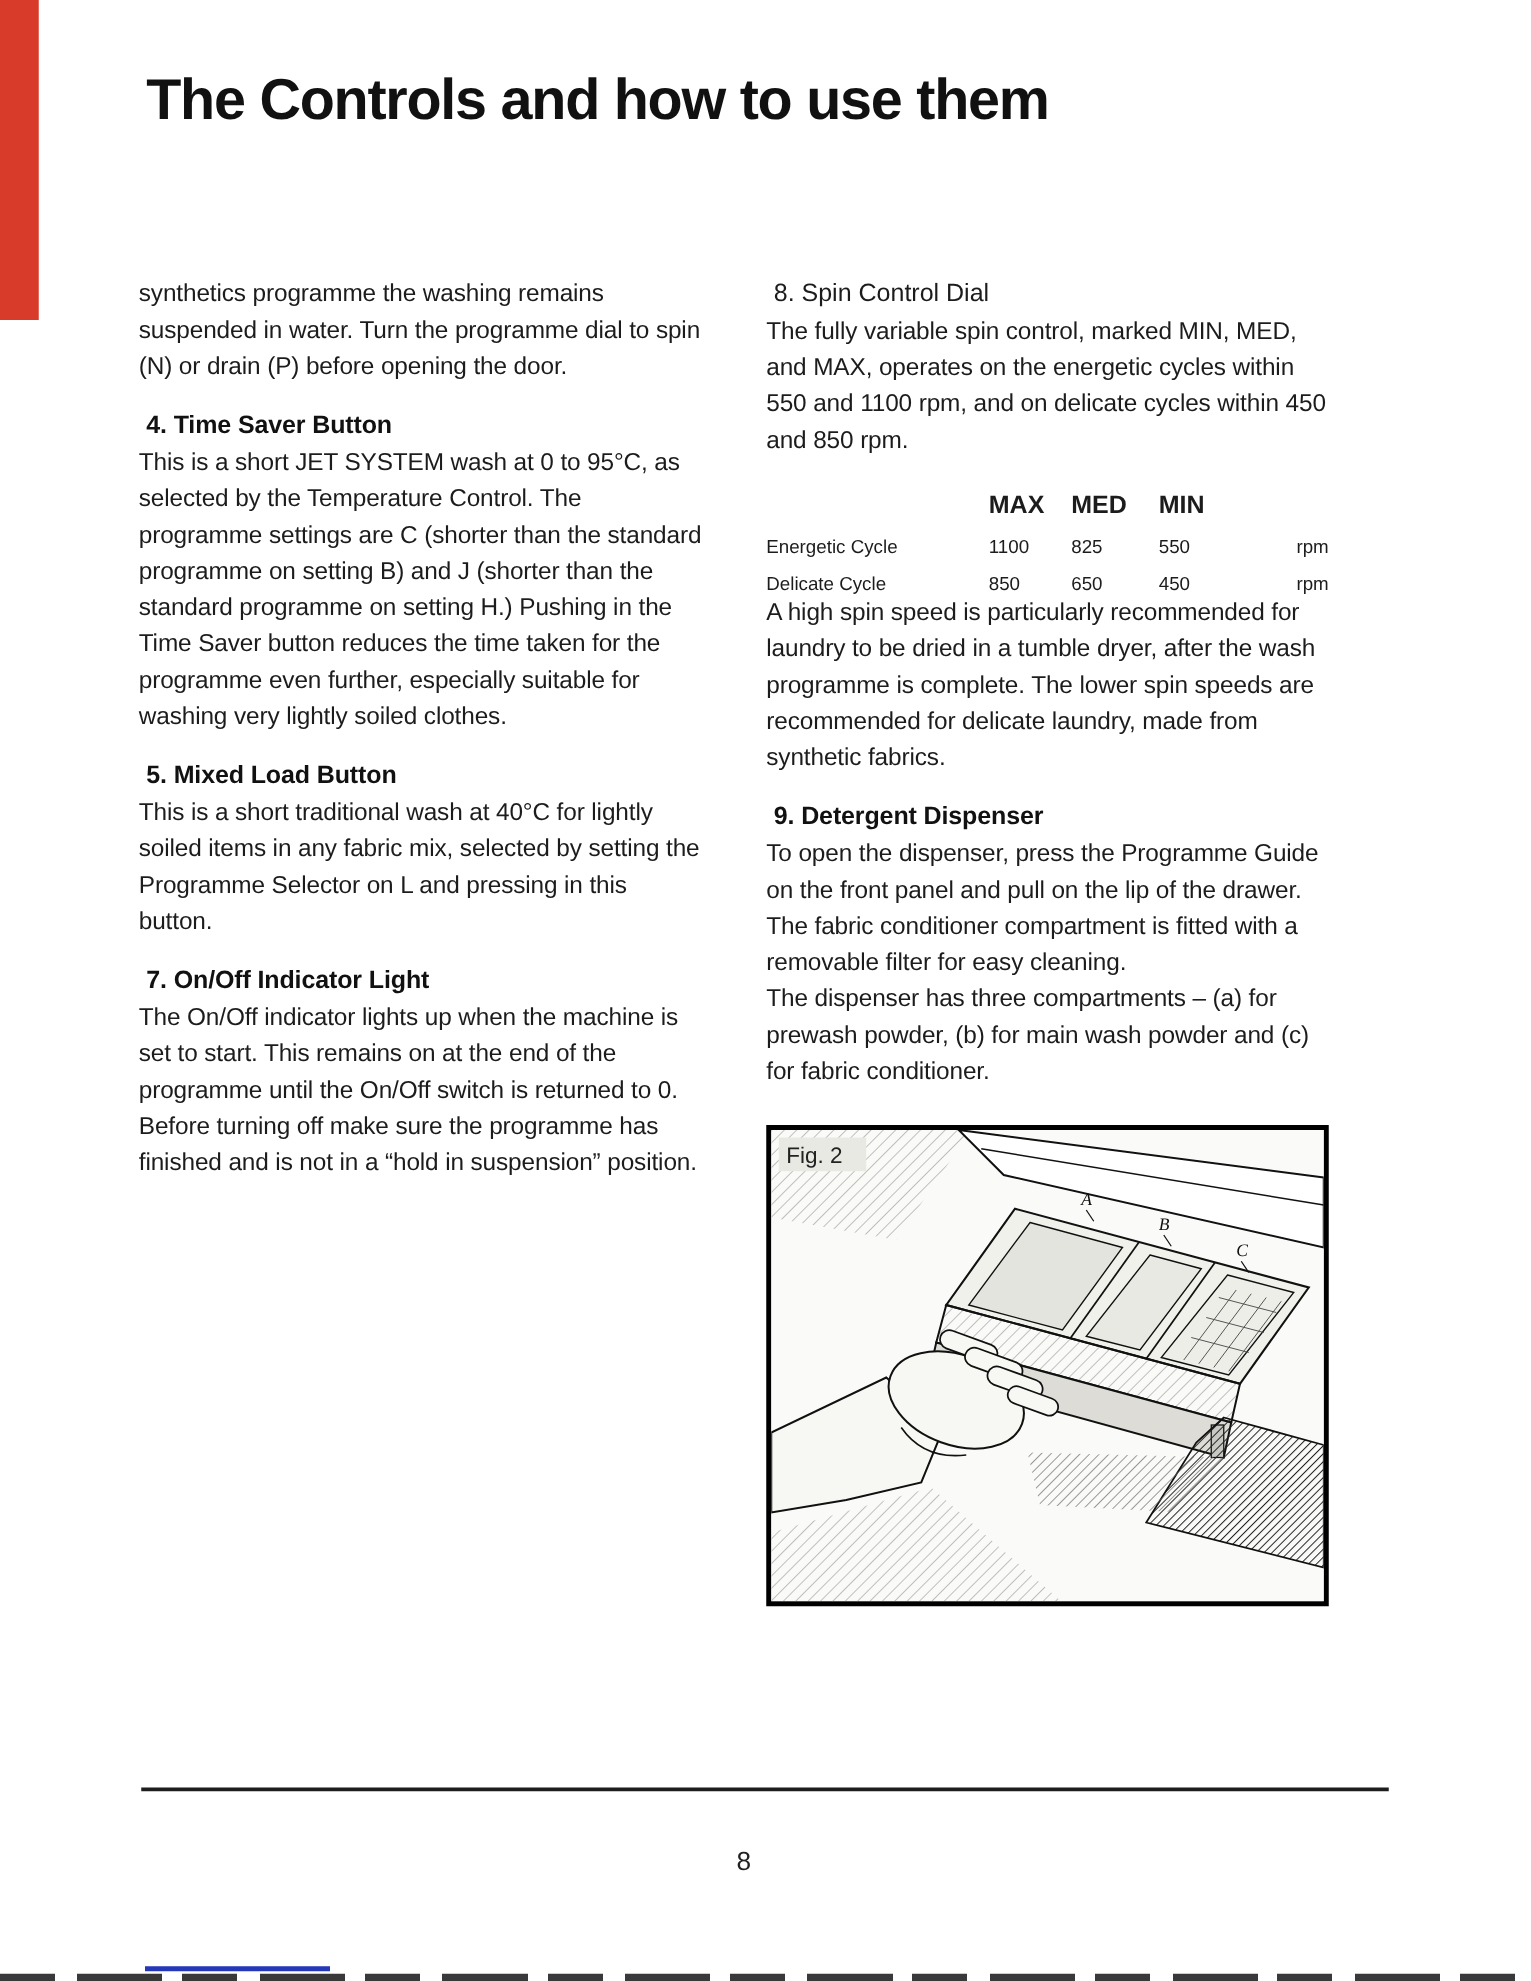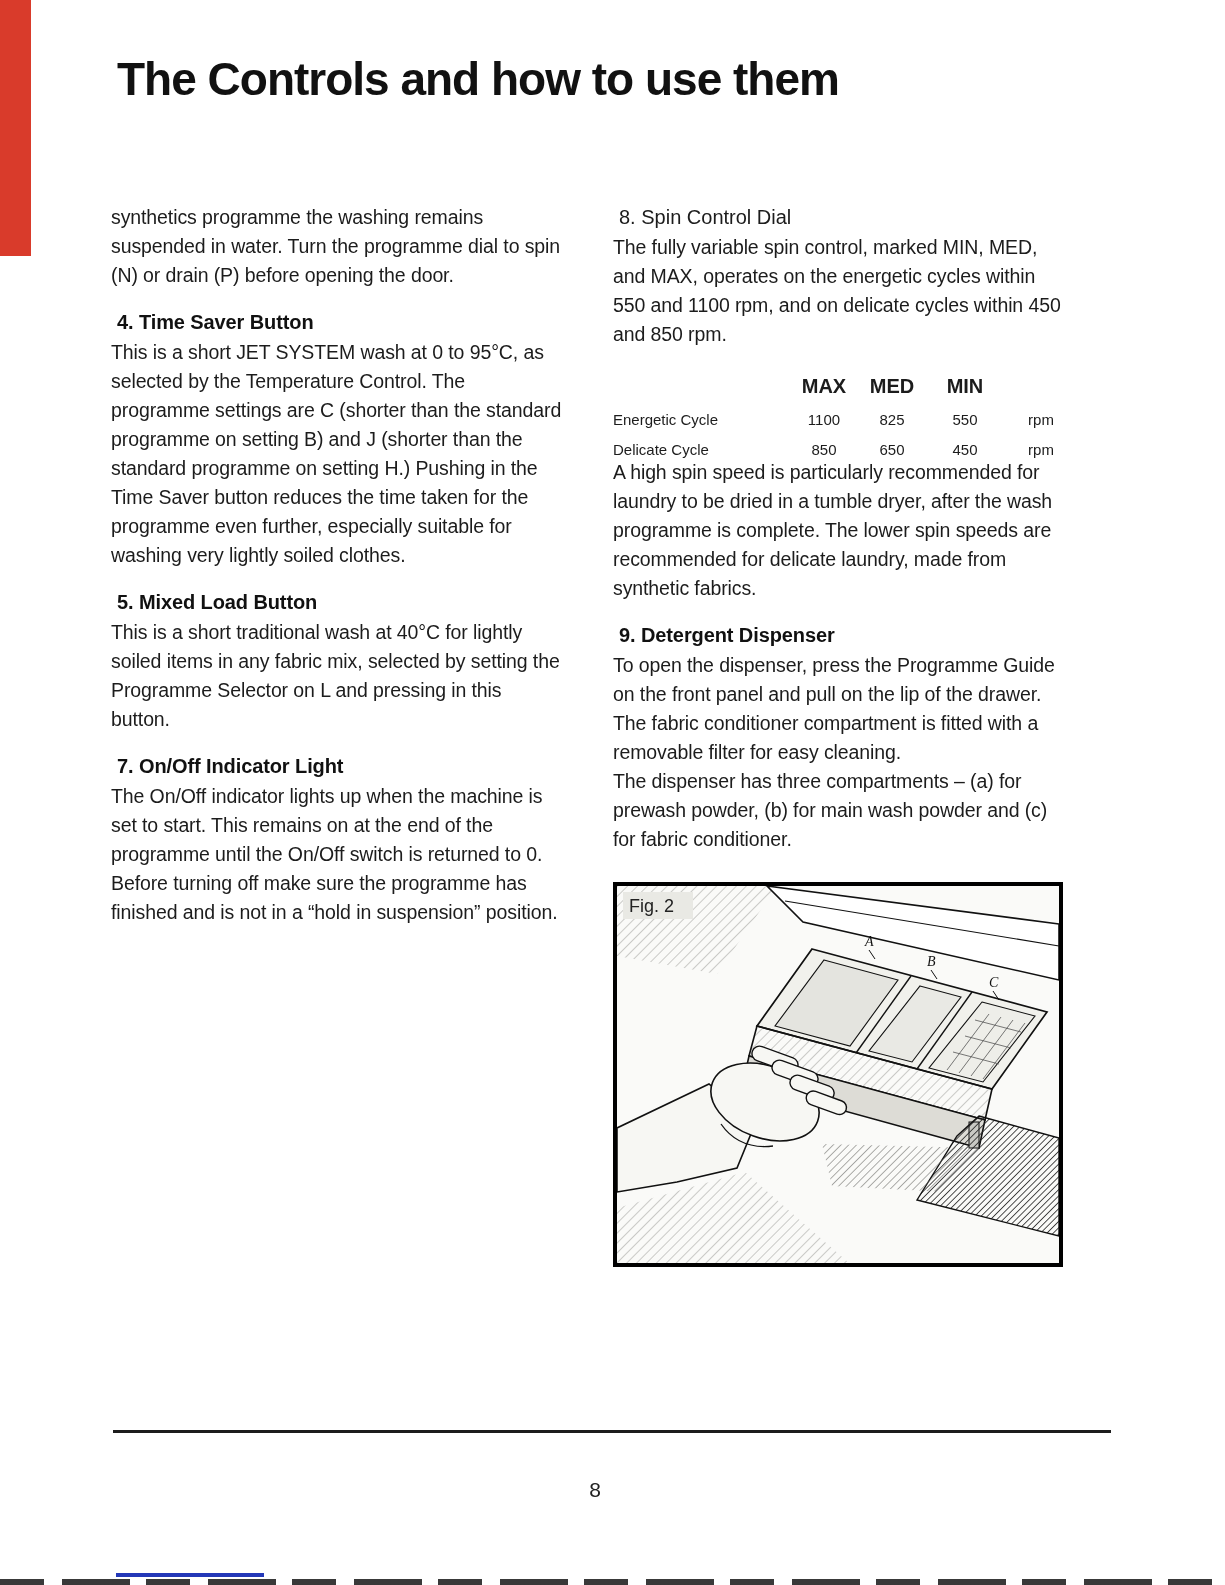--- a/index.html
+++ b/index.html
@@ -12,40 +12,40 @@
     overflow:hidden;
   }
   .red-strip{
     position:absolute;left:0;top:0;width:31px;height:256px;
     background:#d93b2b;
   }
   .title{
     position:absolute;left:117px;top:52px;margin:0;
     font-size:46px;font-weight:700;letter-spacing:-1px;color:#111;
   }
-  .col{position:absolute;top:203px;}
+  .col{position:absolute;top:221px;}
   .col-left{left:111px;width:452px;}
   .col-right{left:613px;width:456px;}
   .col p{margin:0;font-size:19.5px;line-height:29px;letter-spacing:-0.1px;}
   .sec{margin-top:18px;}
   .sec h3{
     font-size:20px;font-weight:700;line-height:29px;
     margin:0 0 1px 6px;letter-spacing:-0.1px;color:#111;
   }
   
   .spin-table{margin-top:26px;}
   .t-head,.t-row{
     display:grid;
     grid-template-columns:178px 66px 70px 76px 60px;
     align-items:baseline;
   }
   .t-head{font-weight:700;font-size:20px;}
   .t-row{margin-top:13px;font-size:15px;}
-  .c-num{text-align:center;}
-  .c-unit{text-align:center;padding-left:16px;}
+  .c-num{text-align:left;}
+  .c-unit{text-align:right;padding-left:16px;}
   .after-table{margin-top:29px;}
   .para{margin:0;}
   
   .figure-box{
     margin-top:28px;width:450px;height:385px;
     border:4px solid #000;box-sizing:border-box;background:#fafaf8;
   }
   .figure-box svg{display:block;width:100%;height:100%;}
   
   .footer-rule{

